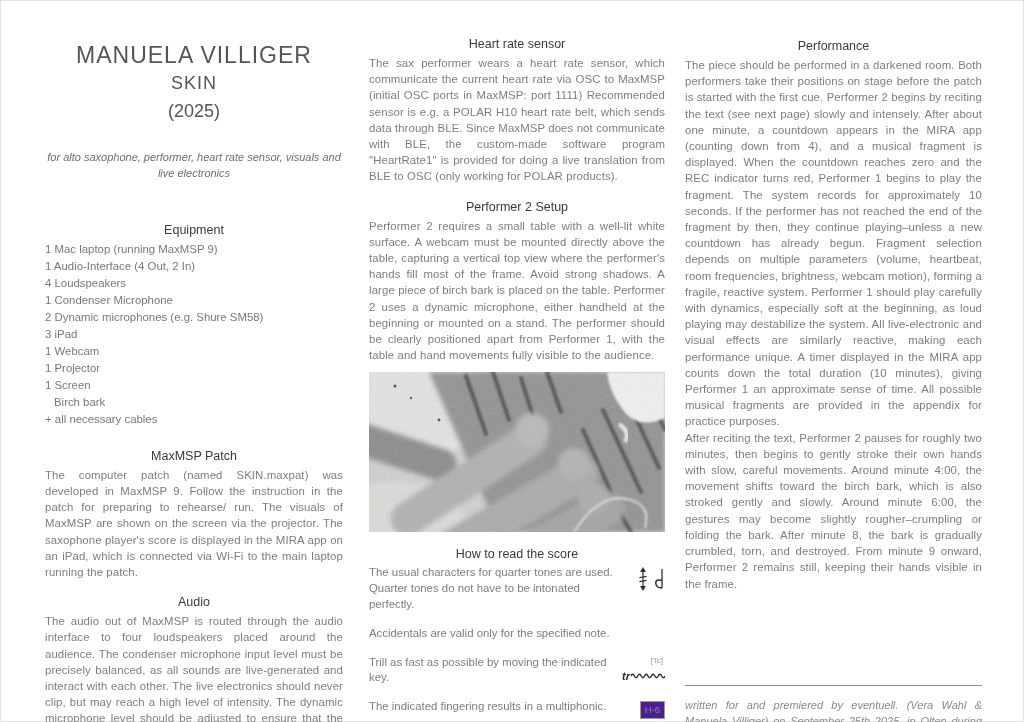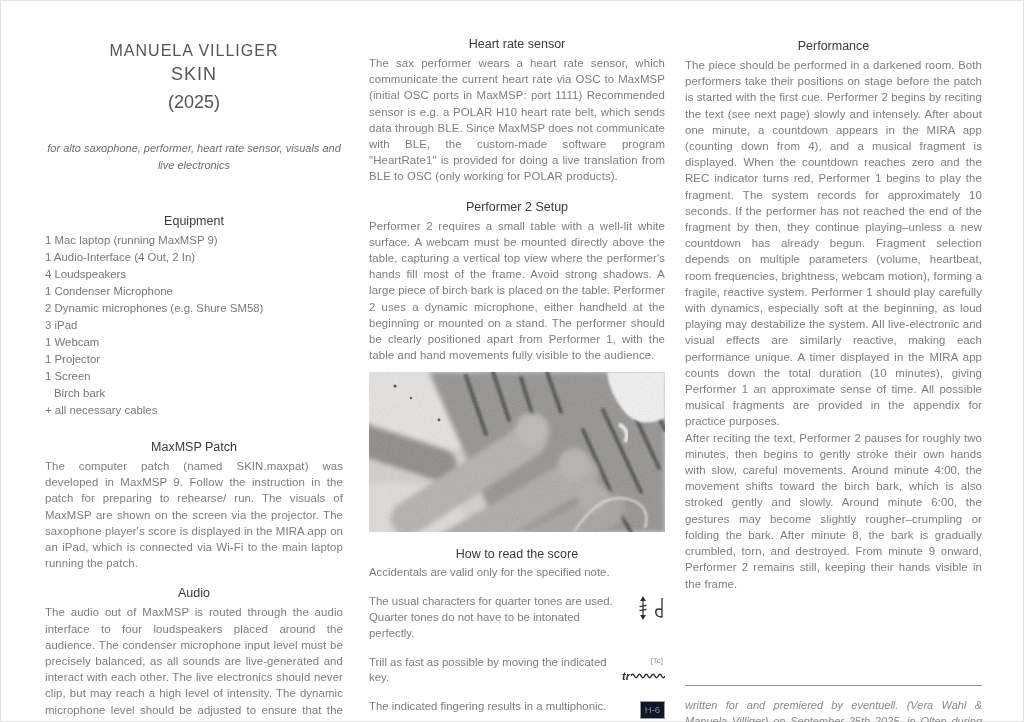--- a/index.html
+++ b/index.html
@@ -11,21 +11,21 @@
   }
   .page {
     position:absolute; inset:0; background:#ffffff;
     border:1px solid #e2e2e2;
   }
   .col { position:absolute; }
   .col1 { left:44px;  top:40px; width:298px; }
   .col2 { left:368px; top:36px; width:296px; }
   .col3 { left:684px; top:38px; width:297px; }
 
-  .doc-title   { text-align:center; font-size:16px; color:#555555; letter-spacing:1px; line-height:1.25; font-weight:400; }
+  .doc-title   { text-align:center; font-size:23px; color:#555555; letter-spacing:1px; line-height:1.25; font-weight:400; }
   .doc-title2  { text-align:center; font-size:18px; color:#555555; letter-spacing:1px; margin-top:3px; }
   .doc-title3  { text-align:center; font-size:18px; color:#555555; margin-top:7px; }
   .subtitle    { text-align:center; font-style:italic; font-size:11px; color:#6e6e6e; line-height:1.5; margin-top:27px; }
 
   .sec-head { text-align:center; font-size:12.5px; color:#3a3a3a; margin-bottom:4px; }
   .body-text {
     font-size:11.4px; color:#7d7d7d; line-height:16.2px; text-align:justify;
     letter-spacing:0.1px;
   }
   .eq-list { margin-top:2px; }
@@ -48,21 +48,21 @@
 
   .qt-icons { display:flex; gap:6px; align-items:center; }
 
   .trill-sym { position:relative; display:inline-block; padding-top:9px; }
   .tc-label { position:absolute; top:-1px; right:2px; font-size:8px; color:#9a9a9a; letter-spacing:0;padding-left:8px; }
   .tr-text { font-size:11px; font-weight:700; font-style:italic; color:#2e2e2e; vertical-align:middle; }
   .tr-wave { vertical-align:middle; margin-left:1px; }
 
   .h6-box {
     display:inline-block; border:1px solid #9a9a9a; color:#8a8a8a;
-    font-size:9.5px; padding:3px 4px; line-height:1; background:#0f172a;
+    font-size:9.5px; padding:3px 4px; line-height:1; background:#4c1d95;
   }
 
   .perf-para2 { margin-top:0; }
   .divider { border:none; border-top:1.5px solid #8c8c8c; margin-top:93px; width:100%; }
   .premiere-note {
     margin-top:11px; font-style:italic; font-size:11px; color:#8a8a8a;
     line-height:16px; text-align:justify;
   }
 </style>
 </head>
@@ -152,43 +152,43 @@
             <circle cx="70" cy="48" r="1.4"></circle>
         </g>
         <rect width="296" height="160" filter="url(#noise)" opacity="0.28"></rect>
       </svg>
     </div>
 
     <div class="sec-head mt-sec">How to read the score</div>
     <div class="score-list">
 
       <div class="score-row">
-        <div class="score-text">Accidentals are valid only for the specified note.</div>
-      </div>
-
-      <div class="score-row">
         <div class="score-text">The usual characters for quarter tones are used. Quarter tones do not have to be intonated perfectly.</div>
         <div class="score-sym">
           <span class="qt-icons">
             <svg width="10" height="24" viewBox="0 0 10 24">
               <line x1="5" y1="3" x2="5" y2="21" stroke="#2e2e2e" stroke-width="1.2"></line>
               <path d="M5 0 L2.1 5 L7.9 5 Z" fill="#2e2e2e"></path>
               <path d="M5 24 L2.1 19 L7.9 19 Z" fill="#2e2e2e"></path>
               <line x1="1.5" y1="10.6" x2="8.5" y2="9.4" stroke="#2e2e2e" stroke-width="1.4"></line>
               <line x1="1.5" y1="14.6" x2="8.5" y2="13.4" stroke="#2e2e2e" stroke-width="1.4"></line>
             </svg>
             <svg width="11" height="24" viewBox="0 0 11 24">
               <line x1="8" y1="2" x2="8" y2="21" stroke="#2e2e2e" stroke-width="1.3"></line>
               <path d="M8 13.5 Q1.2 11.5 1.8 16.5 Q2.4 21 8 21" fill="none" stroke="#2e2e2e" stroke-width="1.5"></path>
             </svg>
           </span>
         </div>
       </div>
 
       <div class="score-row">
+        <div class="score-text">Accidentals are valid only for the specified note.</div>
+      </div>
+
+      <div class="score-row">
         <div class="score-text">Trill as fast as possible by moving the indicated key.</div>
         <div class="score-sym">
           <span class="trill-sym">
             <span class="tc-label">[Tc]</span>
             <span class="tr-text">tr</span><svg class="tr-wave" width="34" height="7" viewBox="0 0 34 7">
                 <path d="M0 4 q1.7 -3.4 3.4 0 q1.7 3.4 3.4 0 q1.7 -3.4 3.4 0 q1.7 3.4 3.4 0 q1.7 -3.4 3.4 0 q1.7 3.4 3.4 0 q1.7 -3.4 3.4 0 q1.7 3.4 3.4 0 q1.7 -3.4 3.4 0 q1.7 3.4 3.4 0" stroke="#2e2e2e" stroke-width="1.5" fill="none"></path>
               </svg>
           </span>
         </div>
       </div>

